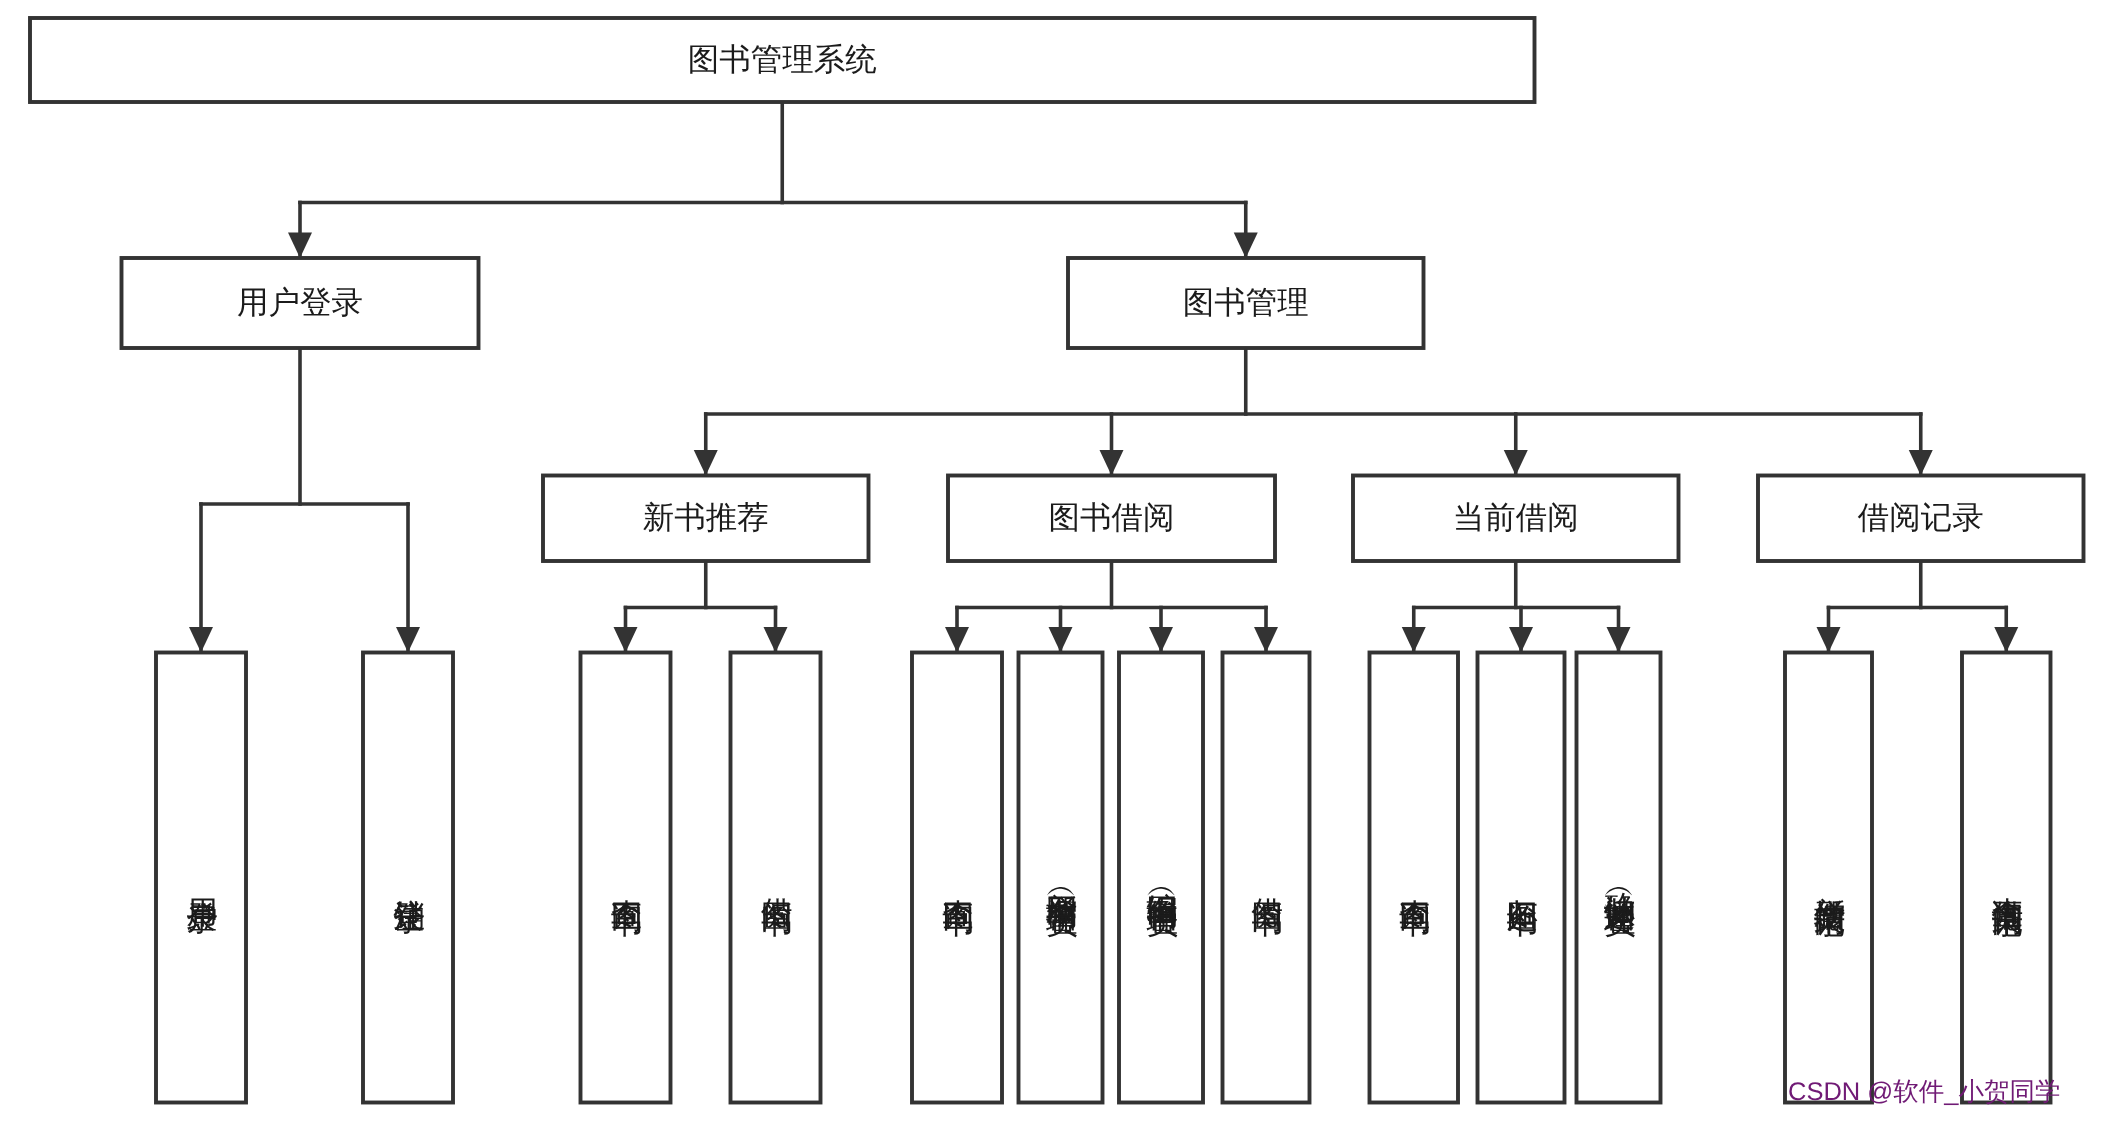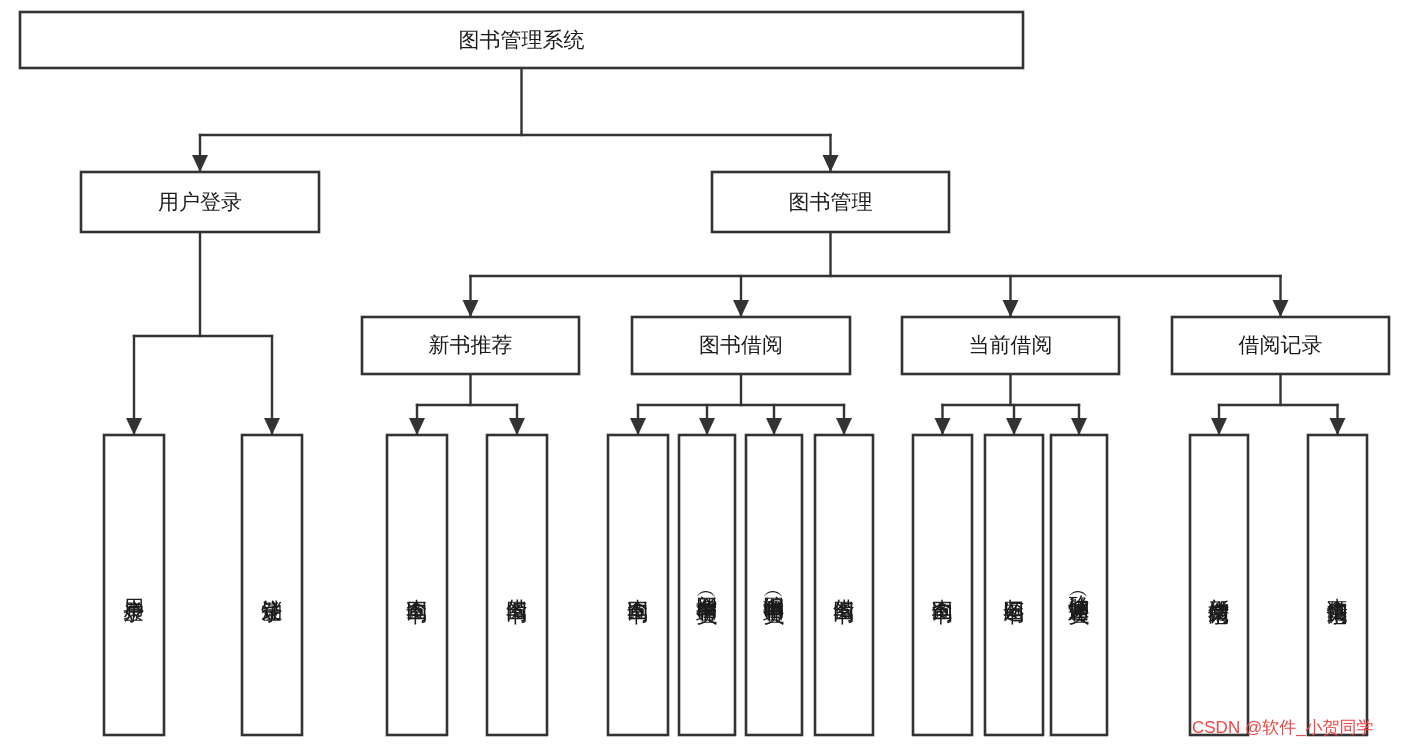--- a/index.html
+++ b/index.html
@@ -61,21 +61,21 @@
     align-items: center;
     justify-content: center;
     white-space: nowrap;
     pointer-events: none;
     user-select: none;
   }
   .watermark {
     position: absolute;
     font-family: "Liberation Sans", "DejaVu Sans", sans-serif;
     font-size: 17px;
-    color: #ef4444;
+    color: #701a75;
     white-space: nowrap;
     user-select: none;
   }
 </style>
 </head>
 <body>
 
 <div id="diagram-root">
   <svg id="tree-svg" viewBox="0 0 1405 747">
     <g id="connectors-layer">

